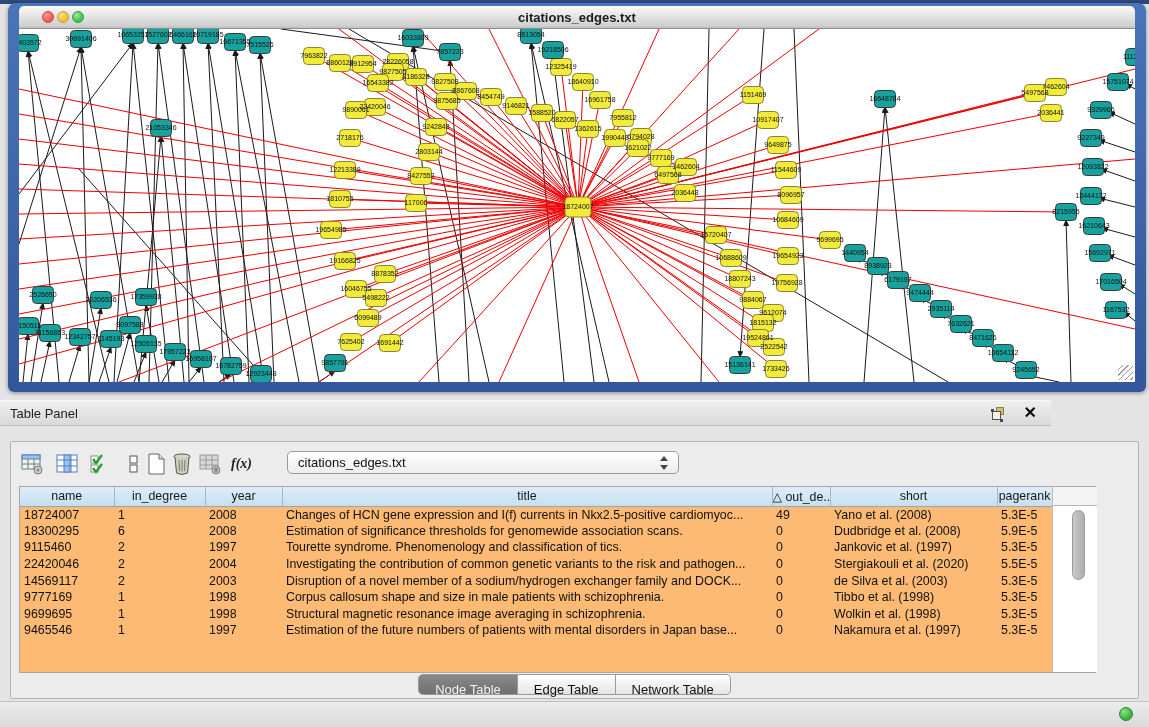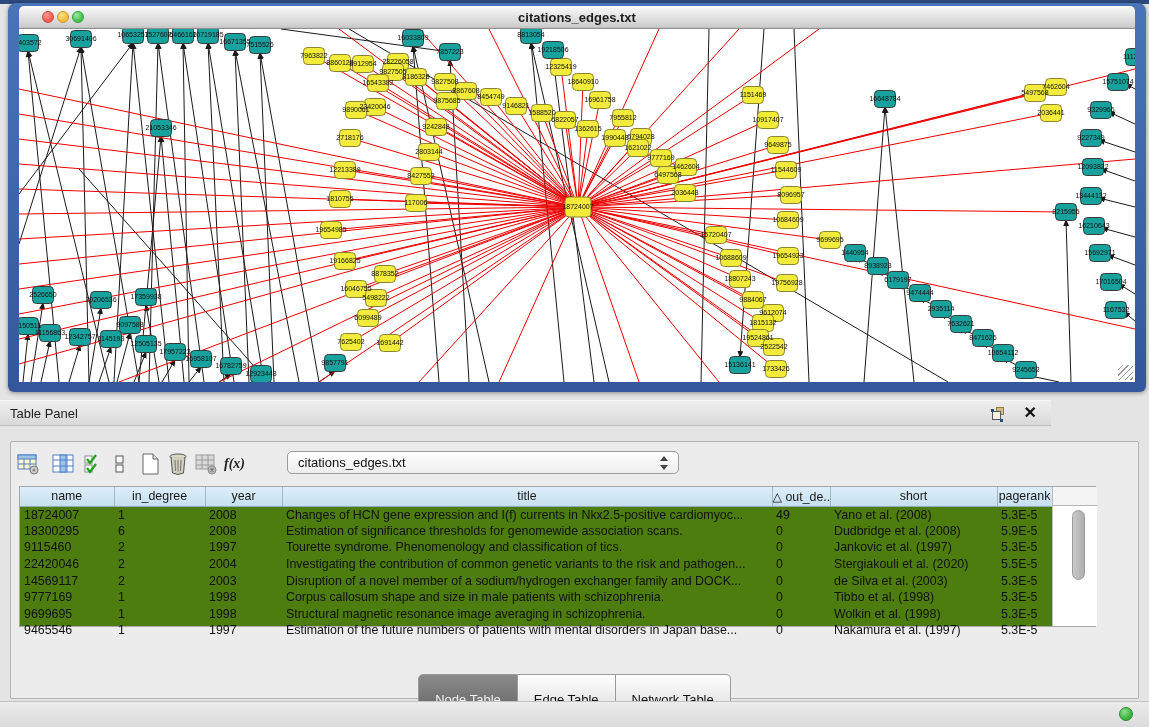--- a/index.html
+++ b/index.html
@@ -37,50 +37,50 @@
   .float-icon .sq-back { position:absolute; left:5px; top:1px; width:8px; height:8px; border:1px solid #8f7f3a; background:#cdbf7a; }
   .float-icon .sq-front{ position:absolute; left:1px; top:5px; width:9px; height:9px; border:1px solid #555; background:#f4f2e4; }
   .float-icon .dot { position:absolute; width:3px; height:3px; background:#274b7a; }
   .close-icon { position:absolute; right:14px; top:3px; font-size:16px; font-weight:bold; color:#111; line-height:18px; }
 
   .panel-box { position:absolute; left:10px; top:441px; width:1129px; height:258px;
     background:#ececec; border:1px solid #b3b3b3; border-radius:2px; }
 
   
   .tb-icon { position:absolute; top:8px; width:28px; height:27px; display:flex;
-    align-items:center; justify-content:flex-start; }
+    align-items:center; justify-content:flex-end; }
   .fx { font-family:"Liberation Serif", serif; font-style:italic; font-weight:bold; font-size:14px; color:#222; }
   .combo { position:absolute; left:276px; top:9px; width:392px; height:23px;
     background:linear-gradient(#ffffff,#ededed); border:1px solid #9c9c9c; border-radius:5px;
     font-size:13px; color:#111; line-height:21px; padding-left:10px; }
   .combo .stepper { position:absolute; right:9px; top:3px; width:9px; height:16px; }
   .combo .stepper .up, .combo .stepper .dn { position:absolute; left:0; width:0; height:0;
     border-left:4.5px solid transparent; border-right:4.5px solid transparent; }
   .combo .stepper .up { top:1px; border-bottom:5px solid #444; }
   .combo .stepper .dn { bottom:1px; border-top:5px solid #444; }
 
   
-  .table-wrap { position:absolute; left:8px; top:44px; width:1077px; height:141px;
-    background:#4d7c0f; border:1px solid #a8a8a8; }
+  .table-wrap { position:absolute; left:8px; top:44px; width:1077px; height:187px;
+    background:#fdba74; border:1px solid #a8a8a8; }
   table { border-collapse:collapse; table-layout:fixed; width:1032px; }
   th { height:19px; font-size:12.4px; font-weight:normal; color:#1a1a1a; text-align:center;
     background:linear-gradient(#ddeefa,#c6dfee); border-right:1px solid #9fb9c8;
     border-bottom:1px solid #8ea9b8; overflow:hidden; white-space:nowrap; }
   td { height:16.6px; font-size:12.4px; color:#111; padding:0 2px 0 4px;
     white-space:nowrap; overflow:hidden; }
   .gutter { position:absolute; left:1032px; top:0; bottom:0; width:45px;
     border-left:1px solid #bcbcbc; background:#fff; }
   .gutter-head { position:absolute; left:0; top:0; width:100%; height:19px;
     background:#f4f4f4; border-bottom:1px solid #b5b5b5; }
   .vthumb { position:absolute; left:19px; top:23px; width:13px; height:70px;
     background:linear-gradient(90deg,#c9c9c9,#aeaeae); border:1px solid #9b9b9b; border-radius:7px; }
 
   
   .tabs { position:absolute; left:0; right:0; top:232px; height:22px; display:flex; justify-content:center; }
-  .seg { height:21px; line-height:19px; font-size:13px; padding:15px 16px; color:#111;
+  .seg { height:21px; line-height:19px; font-size:13px; padding:5px 16px; color:#111;
     background:linear-gradient(#ffffff,#e4e4e4); border:1px solid #9a9a9a; border-left:none; }
   .seg:first-child { border-left:1px solid #9a9a9a; border-radius:5px 0 0 5px; }
   .seg:last-child { border-radius:0 5px 5px 0;text-align:center; }
   .seg.sel { background:linear-gradient(#8a8a8a,#6f6f6f); color:#f2f2f2; }
 
   
   .statusbar { position:absolute; left:0; top:701px; width:1149px; height:26px;
     background:linear-gradient(#ececec,#dadada); border-top:1px solid #c2c2c2; }
   .mem-label { position:absolute; right:40px; top:6px; font-size:12px; color:#222;margin-top:36px; }
   .mem-dot { position:absolute; right:16px; top:5px; width:14px; height:14px; border-radius:50%;

